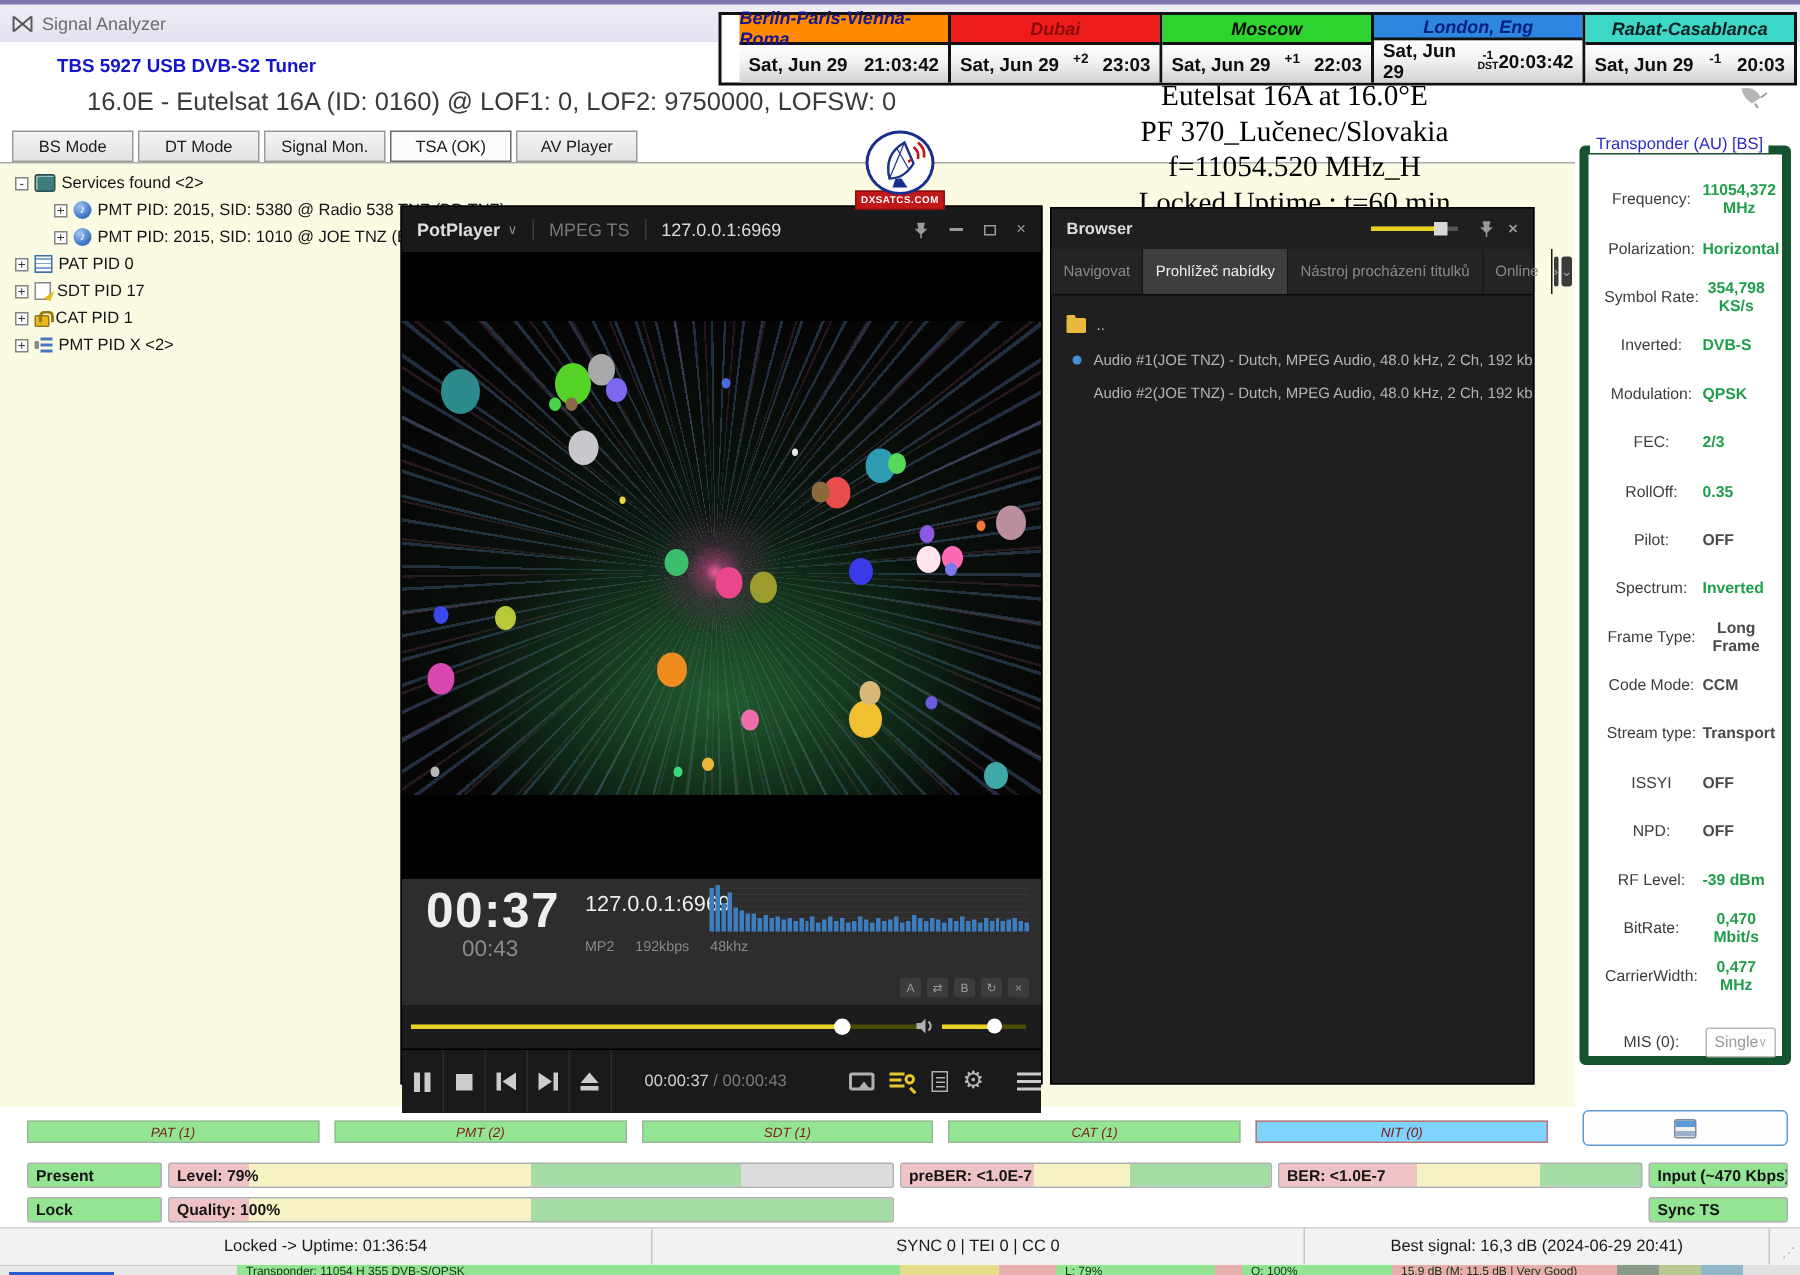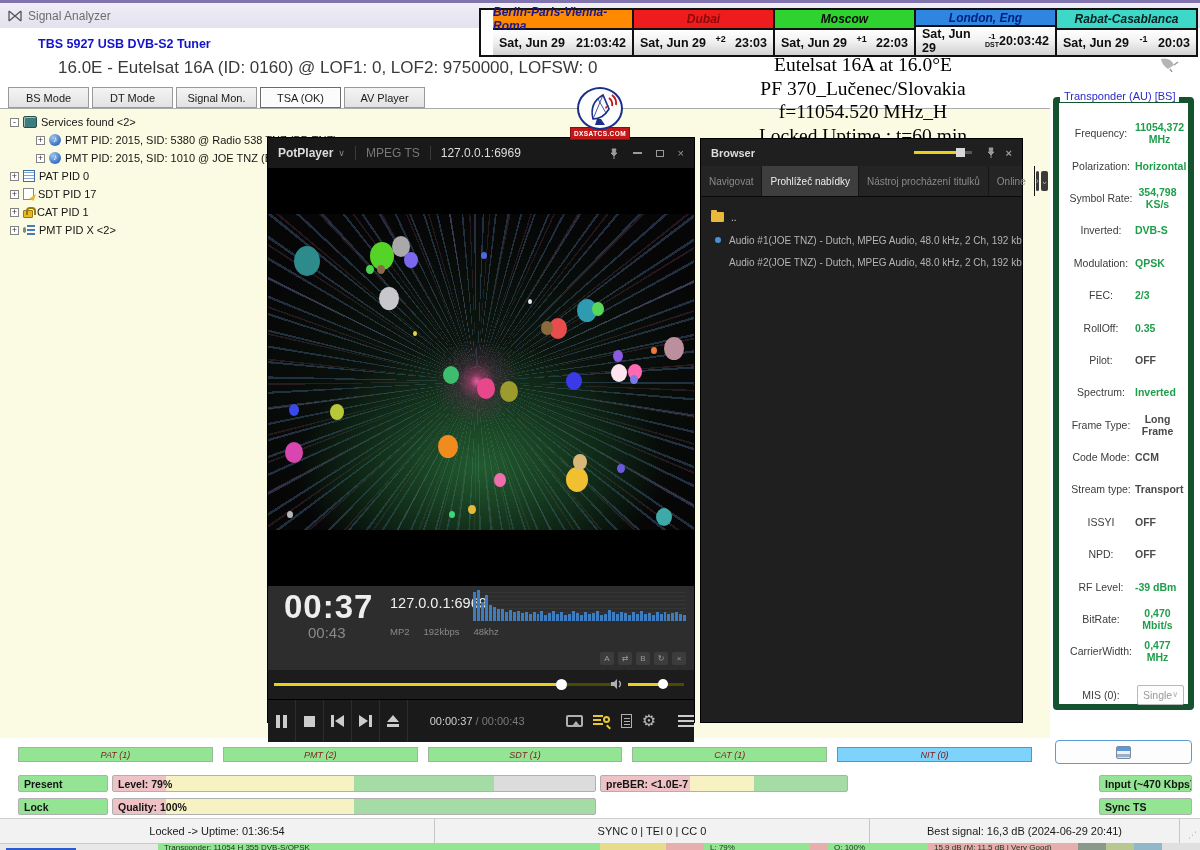--- a/index.html
+++ b/index.html
@@ -680,20 +680,21 @@
       <div class="pid">PAT (1)</div>
       <div class="pid">PMT (2)</div>
       <div class="pid">SDT (1)</div>
       <div class="pid">CAT (1)</div>
       <div class="pid err">NIT (0)</div>
     </div>
 
   <div class="sig g-full" style="left:18px;  top:775px; width:90px;">Present</div>
   <div class="sig lvl" style="left:112px; top:775px; width:484px;">Level: 79%</div>
   <div class="sig preber" style="left:600px; top:775px; width:248px;">preBER: &lt;1.0E-7</div>
+  <div class="sig berbar" style="left:852px; top:775px; width:243px;">BER: &lt;1.0E-7</div>
   <div class="sig g-full" style="left:1099px;top:775px; width:93px;">Input (~470 Kbps)</div>
   <div class="sig g-full" style="left:18px;  top:798px; width:90px;">Lock</div>
   <div class="sig qual" style="left:112px; top:798px; width:484px;">Quality: 100%</div>
   <div class="sig g-full" style="left:1099px;top:798px; width:93px;">Sync TS</div>
 
   <div class="statusbar">
     <div class="sb-cell" style="width:435px;">Locked -&gt; Uptime: 01:36:54</div>
     <div class="sb-cell" style="width:435px;">SYNC 0 | TEI 0 | CC 0</div>
     <div class="sb-cell" style="width:310px;">Best signal: 16,3 dB (2024-06-29 20:41)</div>
     <div class="sb-grip">⋰</div>

